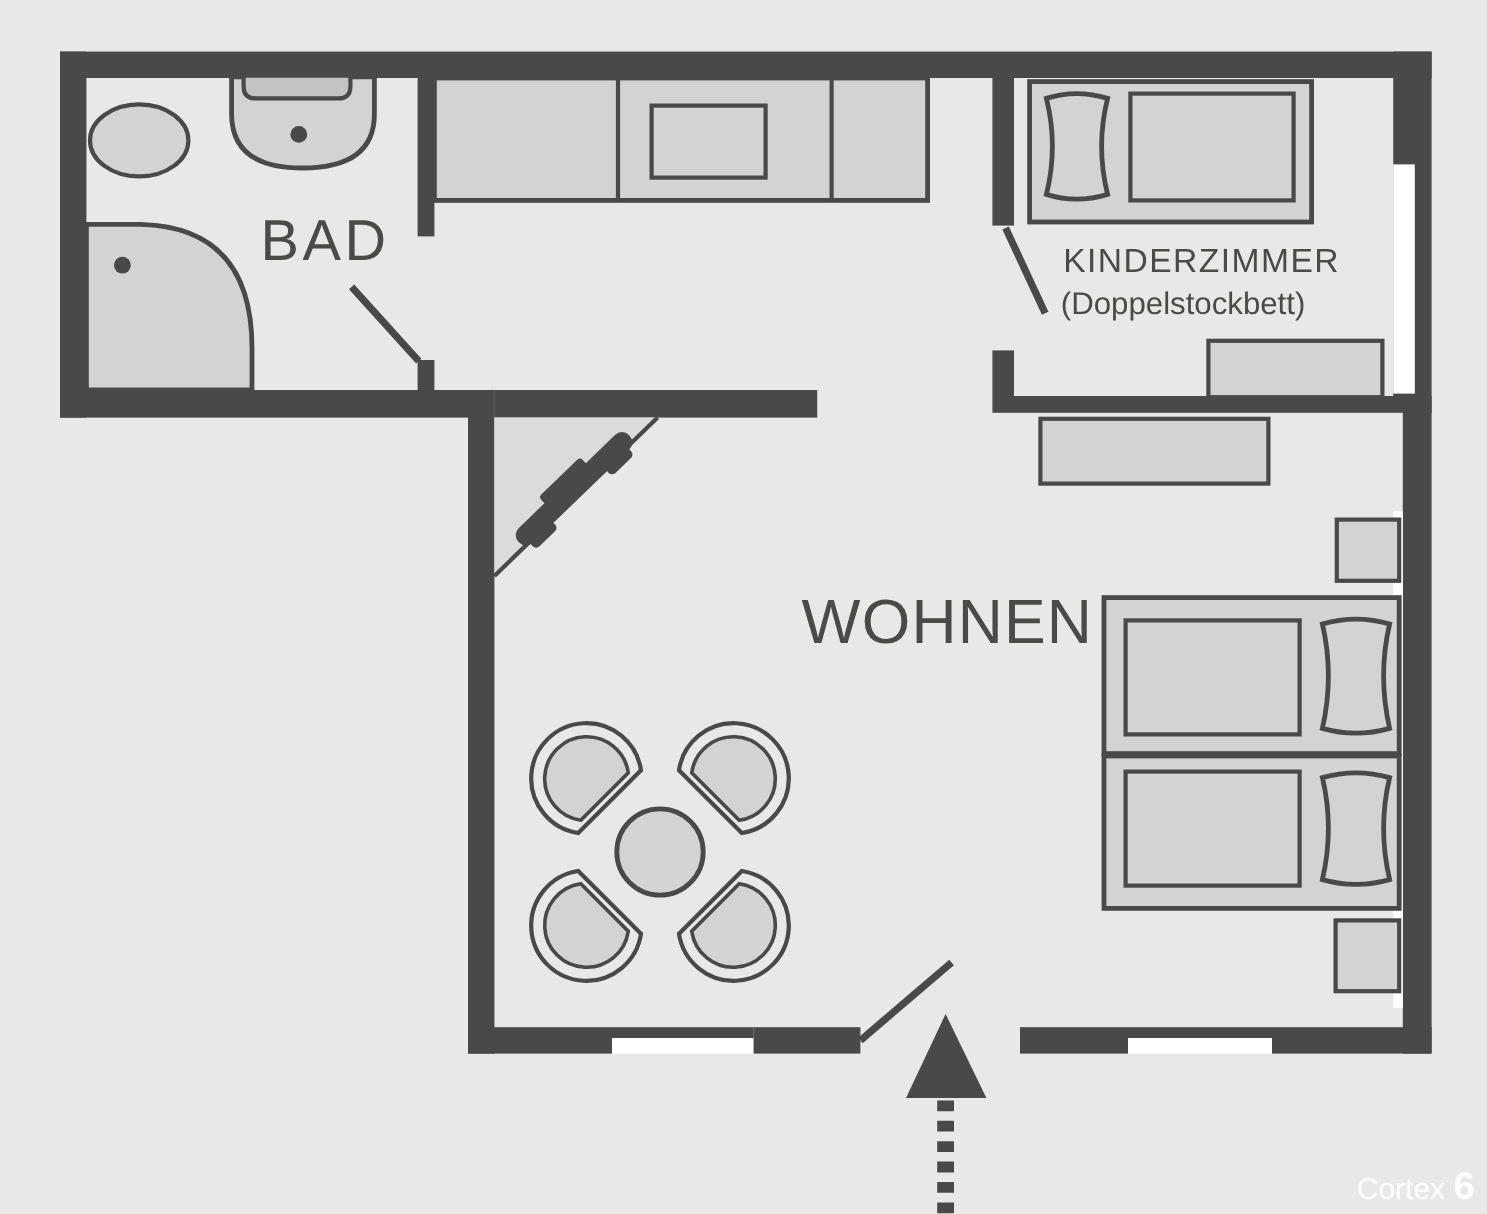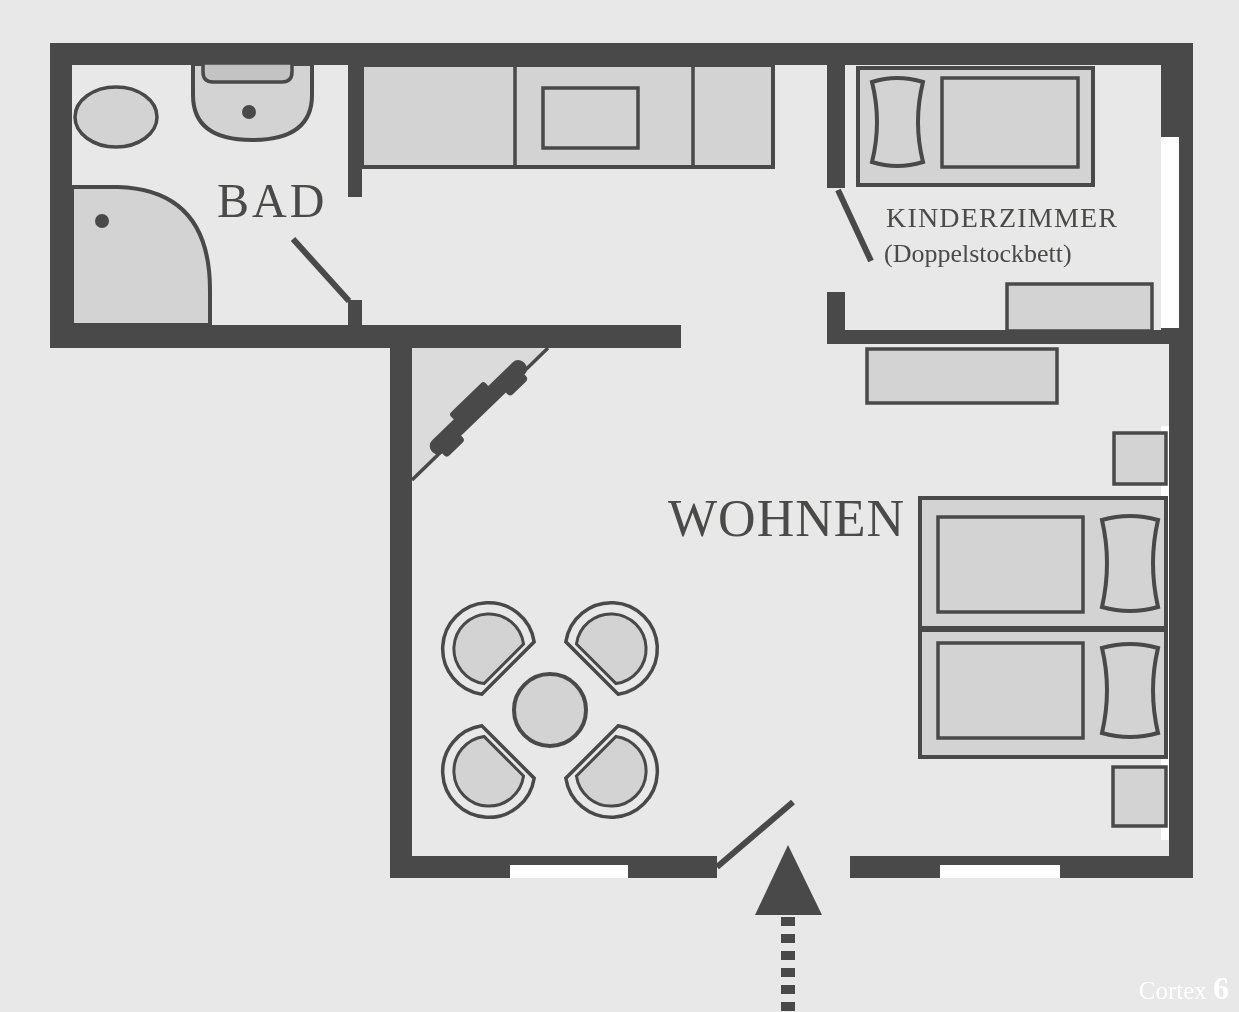--- a/index.html
+++ b/index.html
@@ -1,17 +1,17 @@
 <!DOCTYPE html>
 <html><head>
 <meta charset="utf-8">
 <style>
   html,body{margin:0;padding:0;background:#e8e8e8;}
   .stage{position:relative;width:1239px;height:1012px;background:#e8e8e8;overflow:hidden;
-         font-family:Liberation Serif, serif;}
+         font-family:Liberation Sans, sans-serif;}
   svg{display:block}
   .wall{fill:#494949;}
   .win{fill:#ffffff;}
   .furn{fill:#d3d3d3;stroke:#494949;stroke-width:4;}
   .furn-thin{fill:#d3d3d3;stroke:#494949;stroke-width:3.5;}
   .dark{fill:#494949;}
   .leaf{stroke:#494949;stroke-width:6;fill:none;}
   .thinline{stroke:#494949;stroke-width:3.5;fill:none;}
   .room-label{fill:#4a4a49;}
   .brand{fill:#ffffff;}

